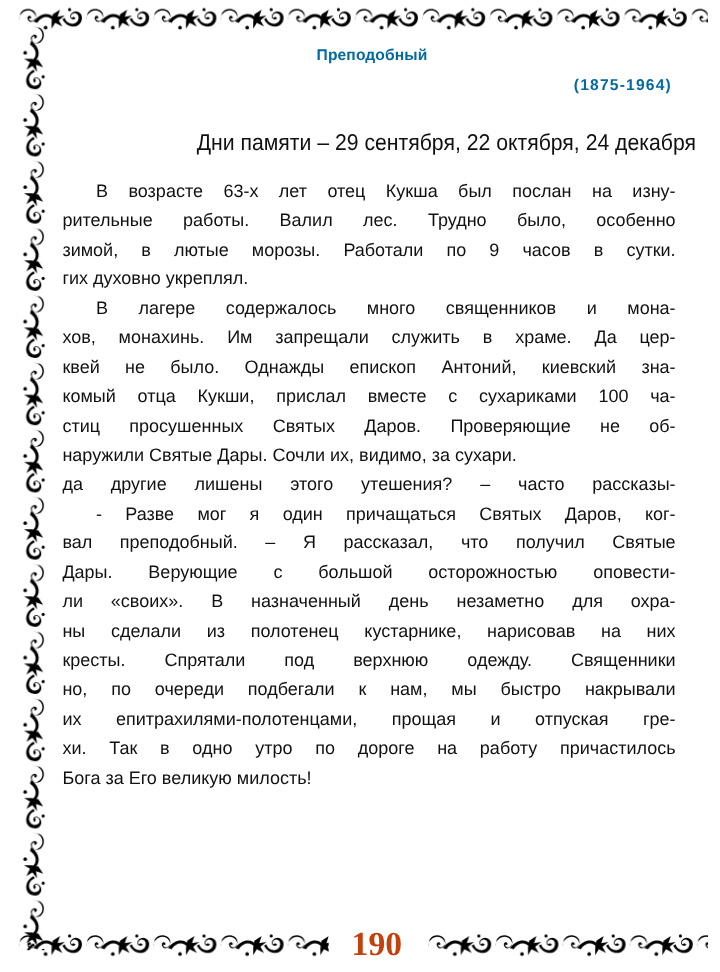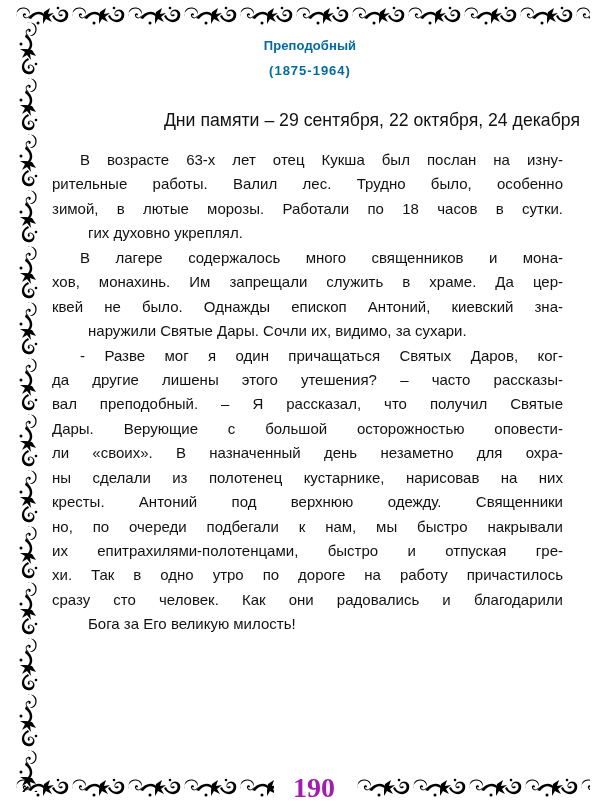--- a/index.html
+++ b/index.html
@@ -1,29 +1,29 @@
 <!DOCTYPE html>
 <html><head>
 <meta charset="utf-8">
 <style>
   html, body { margin: 0; padding: 0; background: #ffffff; }
   body { width: 600px; height: 810px; position: relative; overflow: hidden; font-family: "Liberation Sans", sans-serif; color: #111111; }
   .border-top { position: absolute; left: 14px; top: 4px; width: 576px; height: 26px; }
   .border-left { position: absolute; left: 14px; top: 20px; width: 26px; height: 772px; }
   .border-bottom-l { position: absolute; left: 14px; top: 776px; width: 260px; height: 26px; }
   .border-bottom-r { position: absolute; left: 355px; top: 776px; width: 235px; height: 26px; }
-  .page-number { position: absolute; left: 270px; top: 773px; width: 88px; text-align: center; font-family: "Liberation Serif", serif; font-weight: bold; font-size: 28px; line-height: 30px; color: #a21caf; }
+  .page-number { position: absolute; left: 270px; top: 773px; width: 88px; text-align: center; font-family: "Liberation Serif", serif; font-weight: bold; font-size: 28px; line-height: 30px; color: #c2410c; }
   .header { position: absolute; left: 60px; top: 34px; width: 500px; text-align: center; }
   .title-line { font-weight: bold; font-size: 13px; line-height: 24.5px; color: #0369a1; letter-spacing: 0.1px; }
-  .title-line.dates-years { letter-spacing: 1px; }
+  .title-line.dates-years { letter-spacing: 1px; text-align: right; }
   .memory-days { position: absolute; left: 50px; top: 108px; width: 530px; text-align: right; font-size: 19px; line-height: 24px; font-family: "Liberation Sans", sans-serif; color: #111; transform: scaleX(0.93); transform-origin: right center; white-space: nowrap; }
   .body-text { position: absolute; left: 52px; top: 148px; width: 511px; }
   .line { height: 24.45px; line-height: 24.45px; font-size: 15px; white-space: nowrap; overflow: visible; text-align: justify; text-align-last: justify; }
   .line.indent { padding-left: 28px; }
-  .line.last { text-align-last: left; margin-left: 36px; }
+  .line.last { text-align-last: left; }
   .orn { fill: #000; }
 </style>
 </head>
 <body>
 
 <svg width="0" height="0" style="position:absolute">
   <defs>
     <g id="scroll-h">
       <path class="orn" d="M2,13 C2,4 12,2 15,8 C18,13 11,17 9,12 C8,9 12,8 12,11 C11,12 10,11 10,11 C10,15 16,14 16,9 C16,3 6,1 3,7 Z"></path>
       <path class="orn" d="M14,14 C20,6 28,6 32,12 L30,13 C27,9 21,9 17,15 Z"></path>
@@ -64,33 +64,34 @@
 
 <div class="header">
   <div class="title-line">Преподобный</div>
   <div class="title-line dates-years">(1875-1964)</div>
 </div>
 <div class="memory-days">Дни памяти – 29 сентября, 22 октября, 24 декабря</div>
 
 <div class="body-text">
   <div class="line indent">В возрасте 63-х лет отец Кукша был послан на изну-</div>
   <div class="line">рительные  работы. Валил лес. Трудно было, особенно</div>
-  <div class="line">зимой, в лютые морозы. Работали по 18 часов в сутки.</div>
+  <div class="line">зимой, в лютые морозы. Работали по 9 часов в сутки.</div>
   <div class="line last">гих духовно укреплял.</div>
   <div class="line indent">В лагере содержалось много священников и мона-</div>
   <div class="line">хов, монахинь. Им запрещали служить в храме. Да цер-</div>
   <div class="line">квей не было. Однажды епископ Антоний, киевский зна-</div>
+  <div class="line">комый отца Кукши, прислал вместе с сухариками 100 ча-</div>
+  <div class="line">стиц просушенных Святых Даров. Проверяющие не об-</div>
   <div class="line last">наружили Святые Дары. Сочли их, видимо,  за сухари.</div>
+  <div class="line">да другие лишены этого утешения? – часто рассказы-</div>
   <div class="line indent">- Разве мог я один причащаться Святых Даров, ког-</div>
-  <div class="line">да другие лишены этого утешения? – часто рассказы-</div>
   <div class="line">вал преподобный. – Я рассказал, что получил Святые</div>
   <div class="line">Дары. Верующие с большой осторожностью оповести-</div>
   <div class="line">ли «своих». В назначенный день  незаметно для охра-</div>
   <div class="line">ны сделали из полотенец кустарнике, нарисовав на них</div>
-  <div class="line">кресты.  Антоний под верхнюю одежду. Священники</div>
+  <div class="line">кресты.  Спрятали под верхнюю одежду. Священники</div>
   <div class="line">но, по очереди подбегали к нам, мы быстро накрывали</div>
-  <div class="line">их епитрахилями-полотенцами, быстро и отпуская гре-</div>
+  <div class="line">их епитрахилями-полотенцами, прощая и отпуская гре-</div>
   <div class="line">хи. Так в одно утро по дороге на работу причастилось</div>
-  <div class="line">сразу сто человек. Как они радовались и благодарили</div>
   <div class="line last">Бога за Его великую милость!</div>
 </div>
 
 <div class="page-number">190</div>
 
 </body></html>

